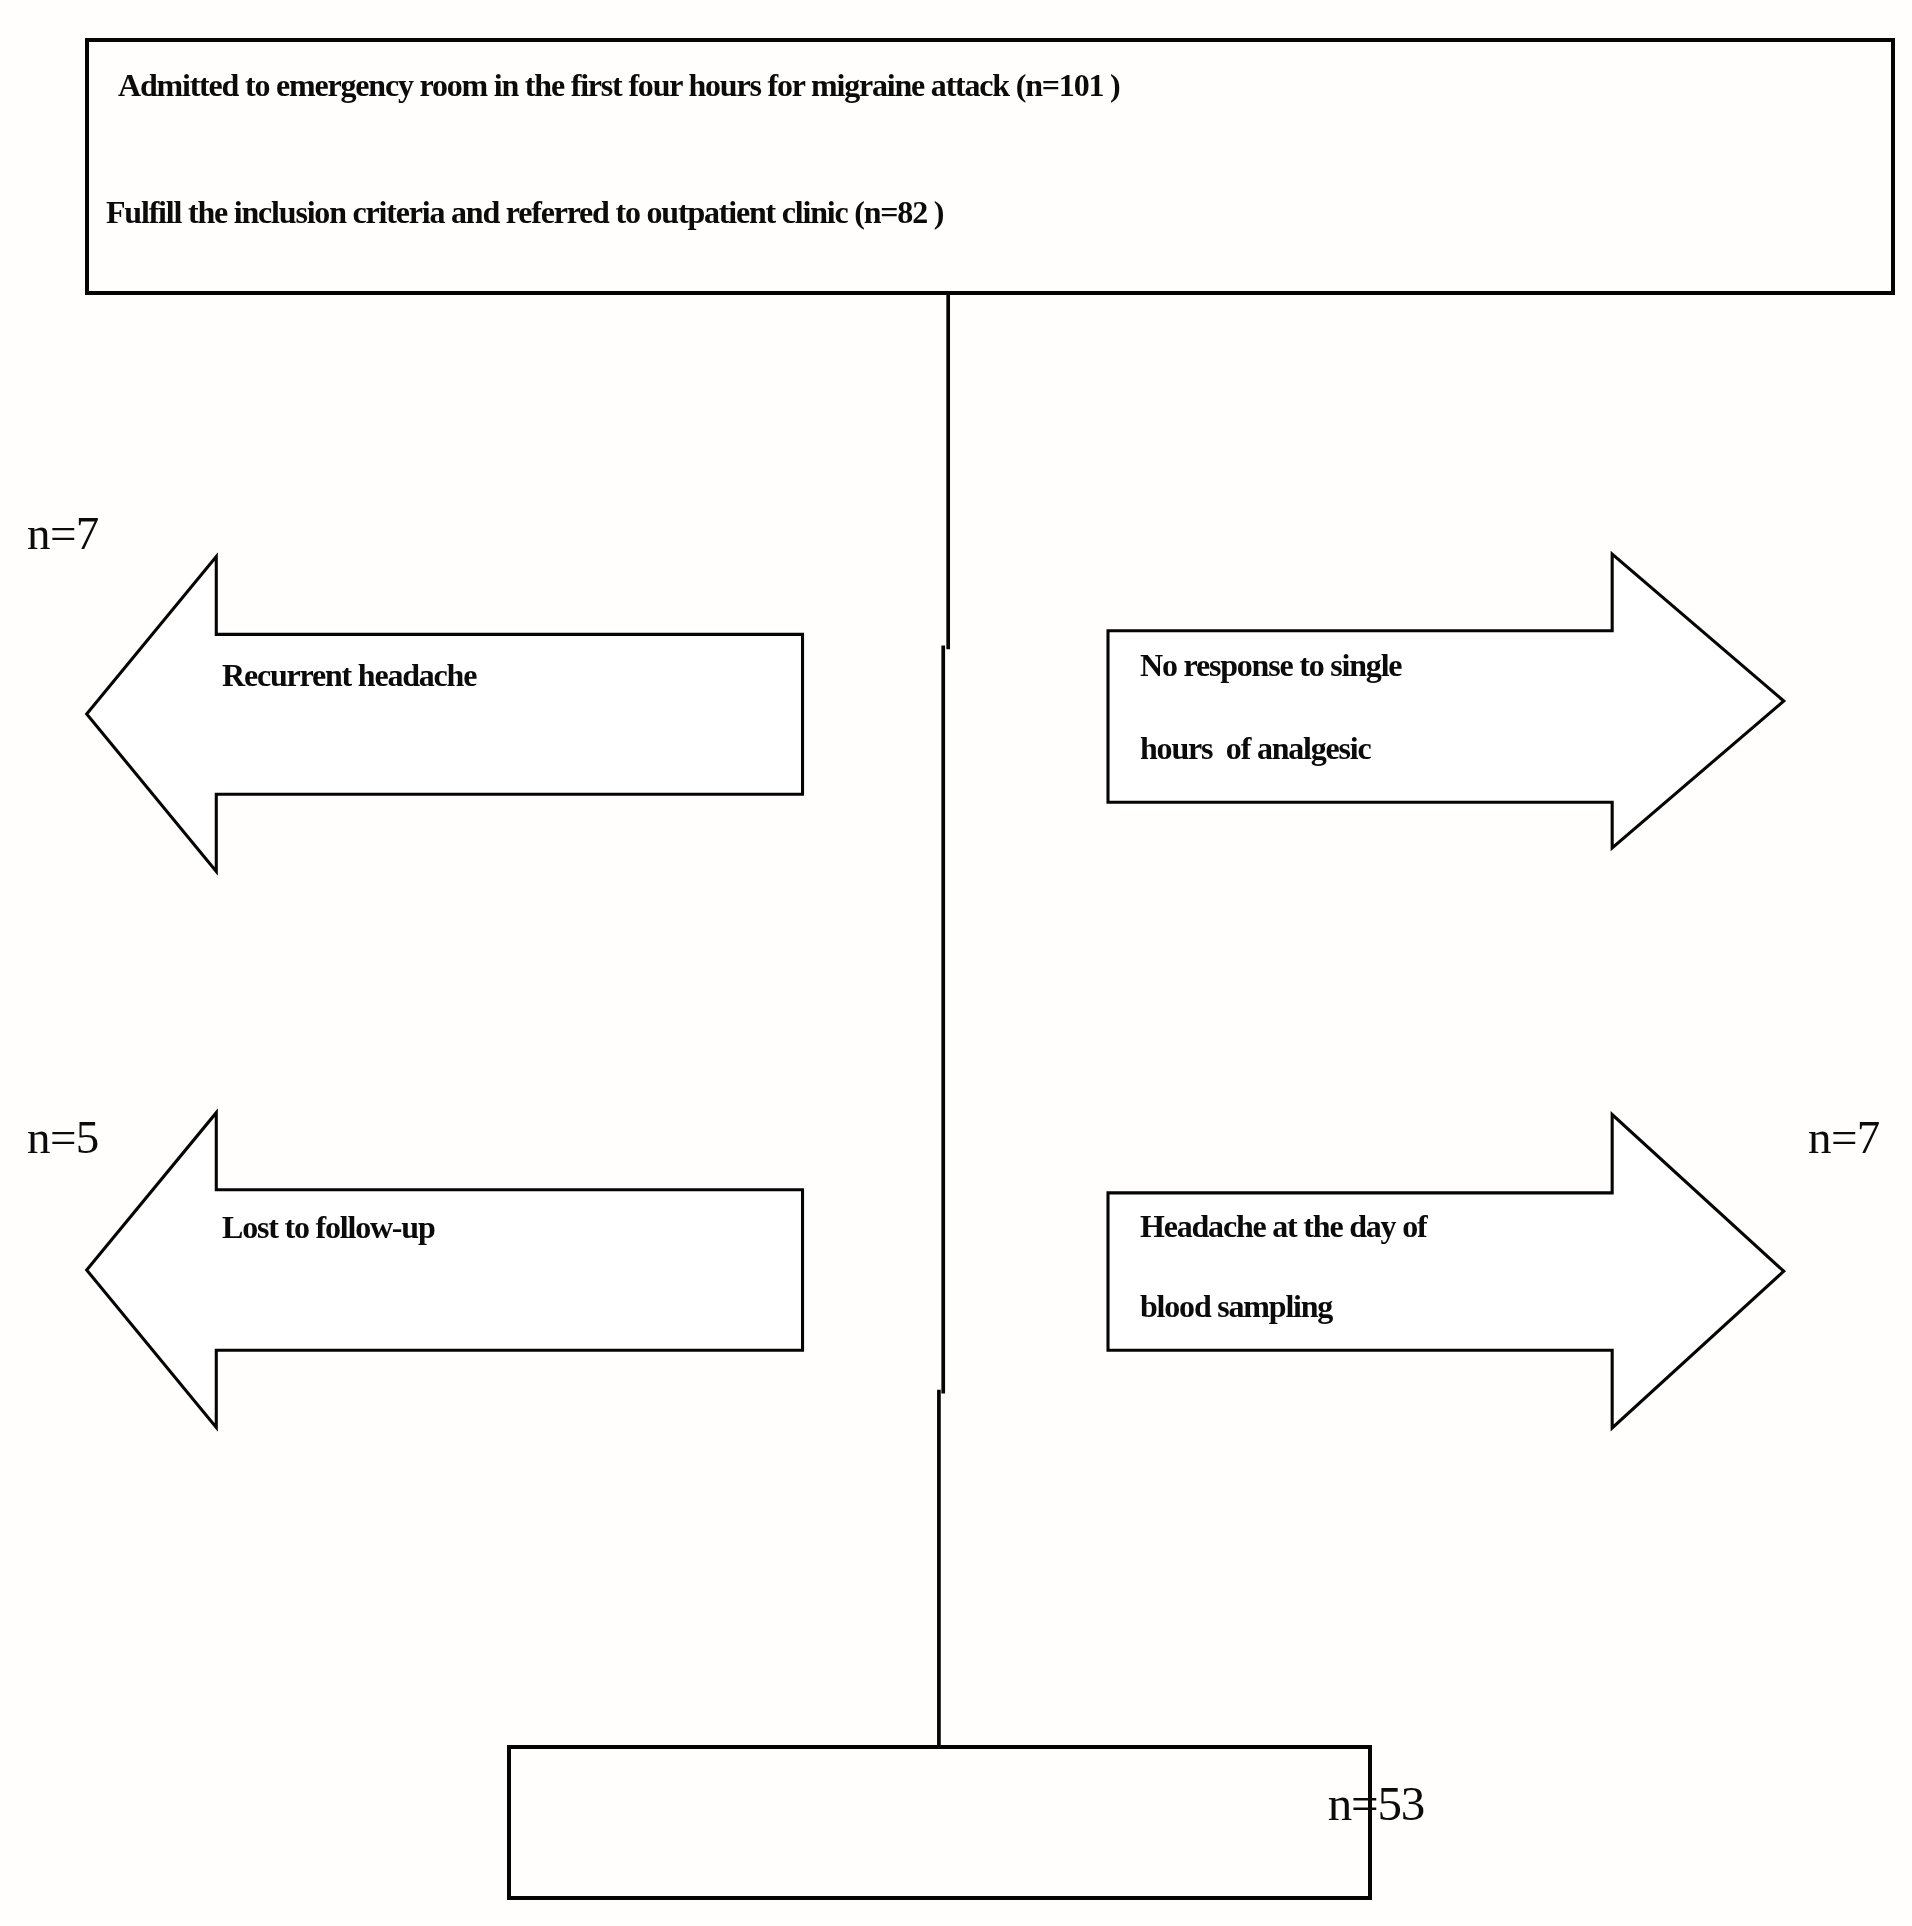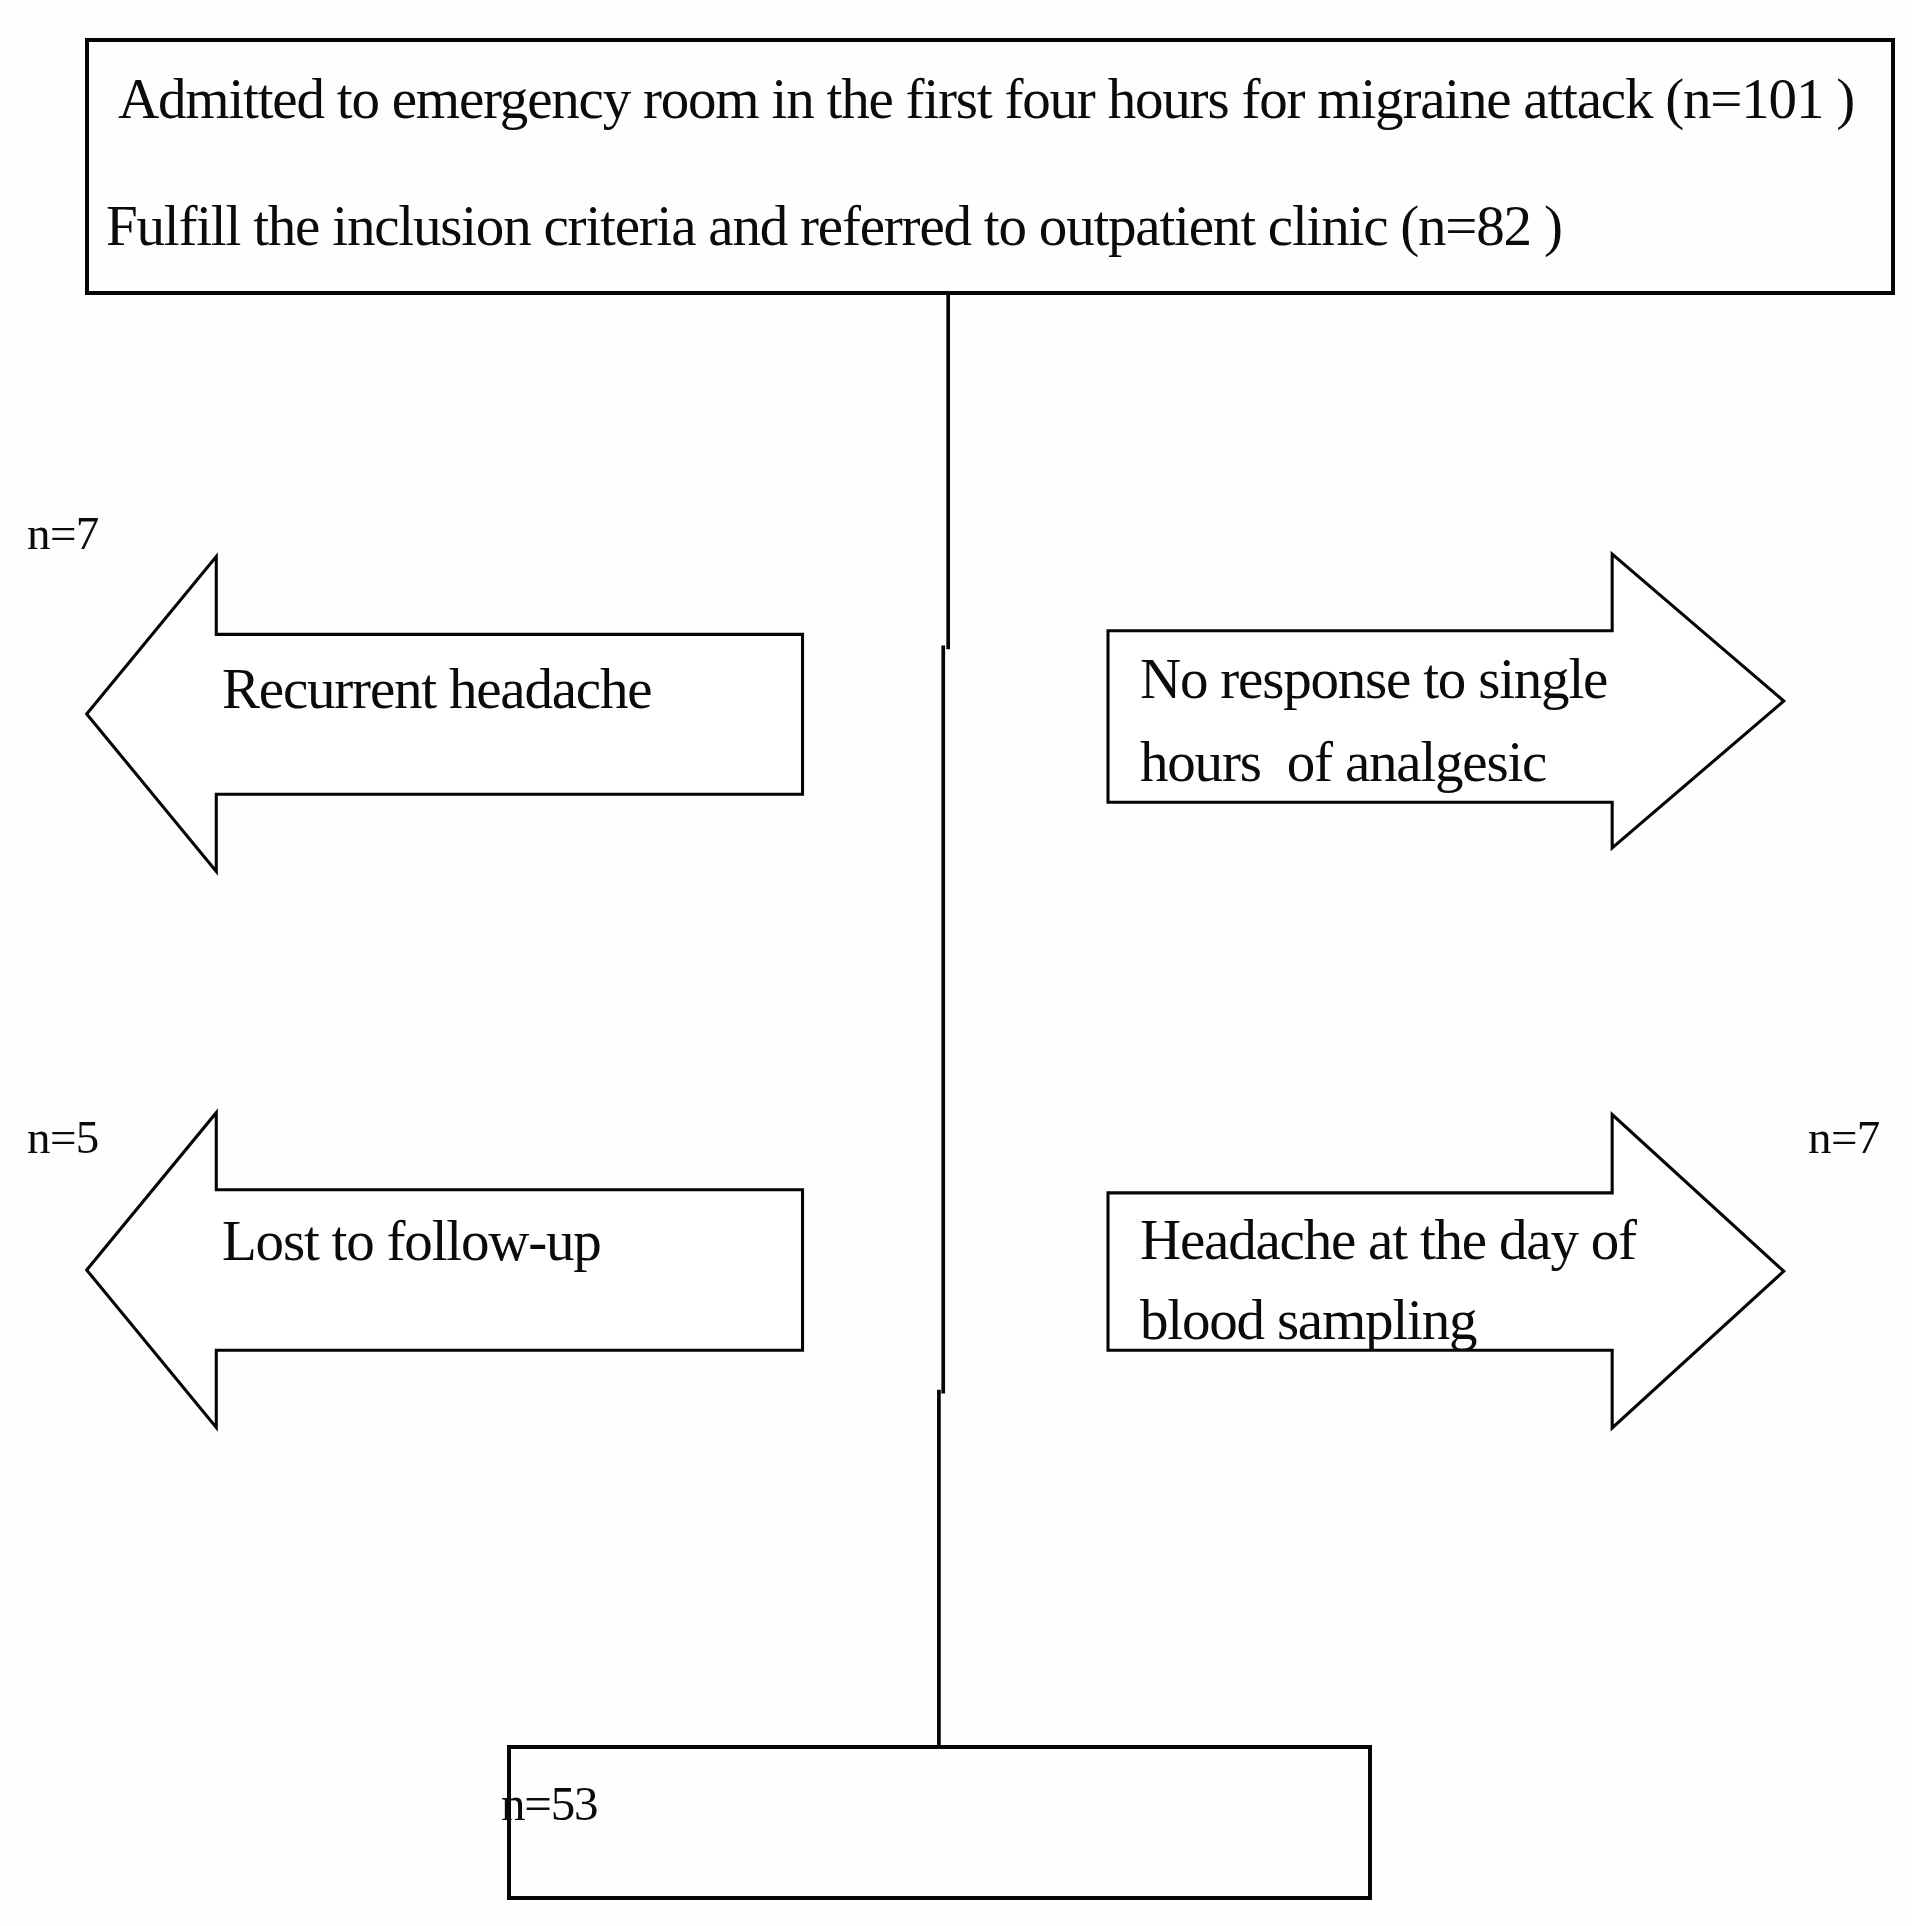--- a/index.html
+++ b/index.html
@@ -20,24 +20,25 @@
   .box {
     position: absolute;
     border: 4.3px solid #050505;
     background: transparent;
     box-sizing: border-box;
   }
   .top-box   { left: 85px; top: 38px;   width: 1810px; height: 257px; }
   .bottom-box{ left: 507px; top: 1745px; width: 865px; height: 155px; }
   .txt {
     position: absolute;
-    font-size: 57px;
+    font-size: 32px;
     letter-spacing: -1.2px;
     white-space: pre;
     line-height: 1.05;
+    font-weight: bold;
   }
   .nlabel {
     position: absolute;
     font-size: 47px;
     letter-spacing: -0.6px;
     white-space: pre;
   }
   .tb-line1 { left: 118px;  top: 69px; }
   .tb-line2 { left: 106px;  top: 196px; }
   .la1-line1 { left: 222px;  top: 659px; }
@@ -45,22 +46,22 @@
   .ra1-line2 { left: 1140px; top: 732px; }
   .la2-line1 { left: 222px;  top: 1211px; text-align: right; }
   .ra2-line1 { left: 1140px; top: 1210px; }
   .ra2-line2 { left: 1140px; top: 1290px; }
   .n-left1  { left: 27px;   top: 506px;  }
   .n-right1 { left: 1916px; top: 512px; text-align: center;  }
   .n-left2  { left: 27px;   top: 1110px; }
   .n-right2 { left: 1808px; top: 1110px; }
   .bb-label {
     position: absolute;
-    left: 501px; top: 1775px; width: 905px;
-    text-align: left;
+    left: 519px; top: 1775px; width: 905px;
+    text-align: right;
     font-size: 49px;
     letter-spacing: -1.2px;
   }
 </style>
 </head>
 <body>
 
 <div class="canvas">
 
   <svg class="shapes" viewBox="0 0 3099 3121" xmlns="http://www.w3.org/2000/svg">

